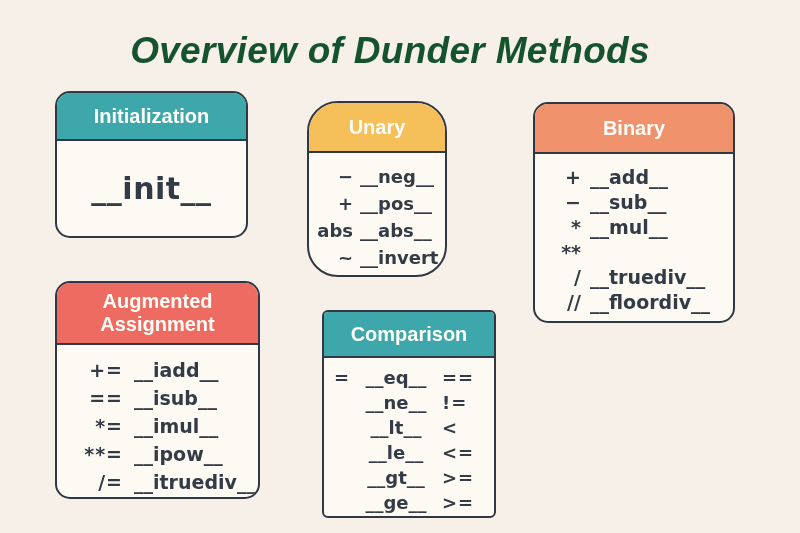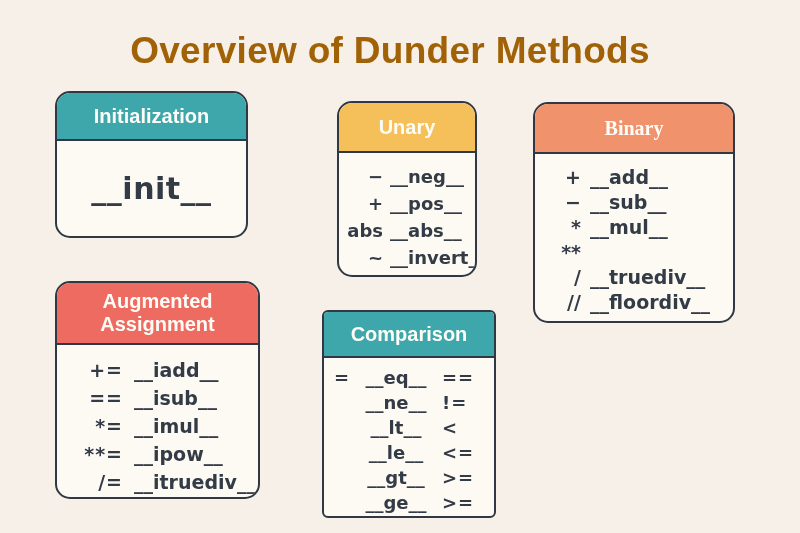--- a/index.html
+++ b/index.html
@@ -7,22 +7,23 @@
     width:800px;height:533px;
     background:#f7f0e8;
     font-family:"Liberation Sans", sans-serif;
     overflow:hidden;position:relative;
   }
   .canvas{position:absolute;inset:0;}
 
   .page-title{
     position:absolute;left:0;top:30px;width:780px;
     text-align:center;
-    font-size:37px;font-weight:700;color:#a16207;
+    font-size:37px;font-weight:700;color:#14532d;
     letter-spacing:.3px;
+    font-style:italic;
   }
 
   .card{
     position:absolute;
     background:#fdfaf3;
     border:2px solid #2f3843;
     border-radius:15px;
     overflow:hidden;
     box-sizing:border-box;
     color:#333b46;
@@ -37,24 +38,24 @@
     padding:0 10px;
   }
   .card-body{
     font-family:"DejaVu Sans", sans-serif;
     font-weight:700;
   }
 
   
   .card-init{left:55px;top:91px;width:193px;height:147px;}
   .card-init .card-header{height:48px;}
-  .card-unary{left:337px;top:101px;width:140px;height:176px;}
+  .card-unary{left:307px;top:101px;width:140px;height:176px;border-radius:31px;}
   .card-unary .card-header{height:50px;}
   .card-binary{left:533px;top:102px;width:202px;height:221px;}
-  .card-binary .card-header{height:50px;font-family:Liberation Serif, serif;}
+  .card-binary .card-header{height:50px;}
   .card-aug{left:55px;top:281px;width:205px;height:218px;}
   .card-aug .card-header{height:62px;}
   .card-comp{left:322px;top:310px;width:174px;height:208px;border-radius:6px;}
   .card-comp .card-header{height:46px;}
 
   
   .init-method{
     display:flex;align-items:center;justify-content:center;
     height:95px;font-size:30px;letter-spacing:.5px;
   }

